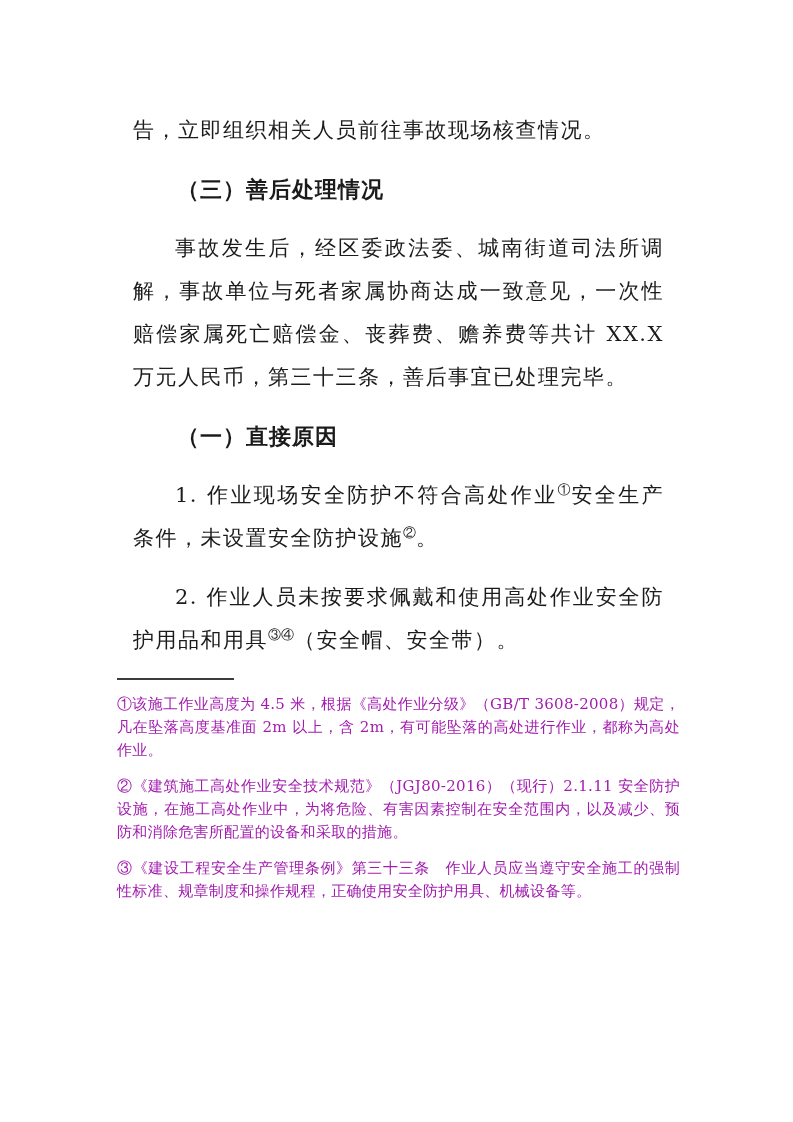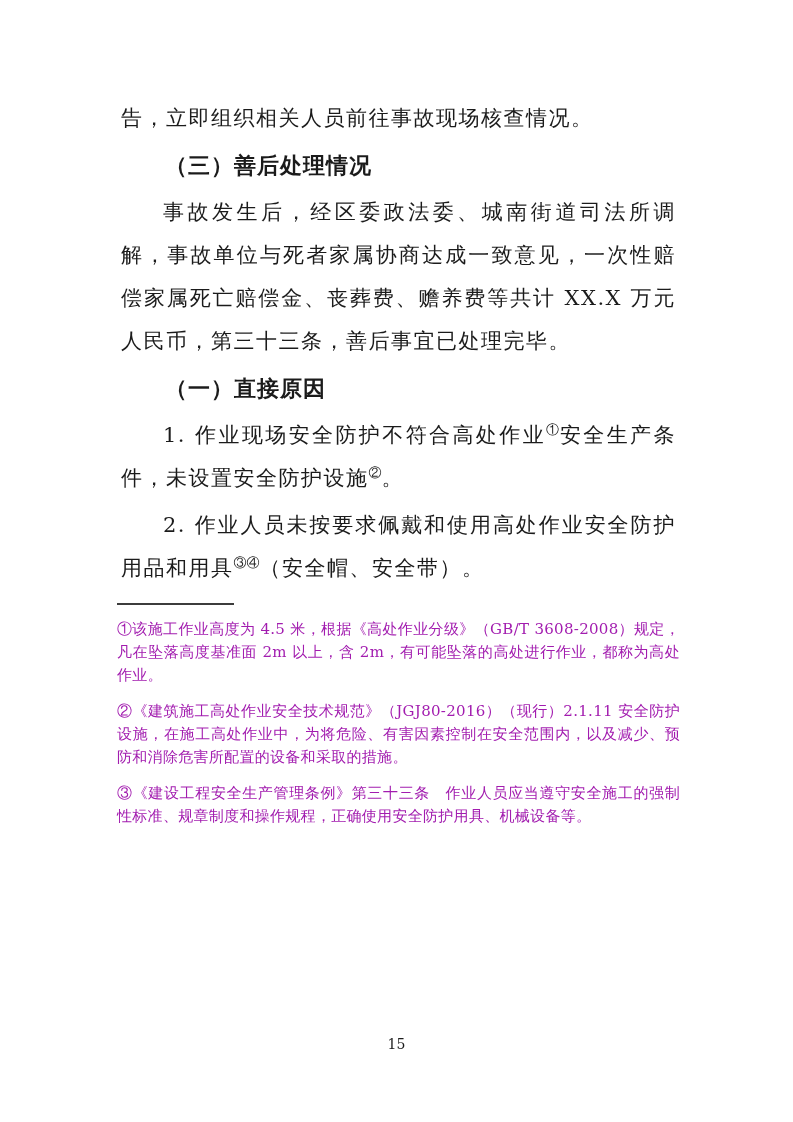--- a/index.html
+++ b/index.html
@@ -16,33 +16,33 @@
     font-family: "DejaVu Serif", "Liberation Serif", serif;
     overflow: hidden;
   }
   .content {
     position: absolute;
     left: 117px;
     right: 113px;
     top: 93px;
   }
   .body-para {
-    margin: 4px;
+    margin: 16px;
     font-size: 21px;
     line-height: 43px;
     letter-spacing: 1.5px;
     text-align: justify;
     text-indent: 2em;
     color: #1b1b1b;
   }
   .no-indent {
     text-indent: 0;
   }
   .h-kai {
-    margin: 4px;
+    margin: 16px;
     font-size: 22px;
     line-height: 43px;
     letter-spacing: 1px;
     font-weight: bold;
     text-indent: 2em;
     font-family: "DejaVu Serif", "Liberation Serif", serif;
   }
   .h-hei {
     margin: 0;
     font-size: 22px;
@@ -109,14 +109,13 @@
 
     <div class="footnote-area">
       <div class="footnote-separator"></div>
       <p class="footnote">①该施工作业高度为 4.5 米，根据《高处作业分级》（GB/T 3608-2008）规定，凡在坠落高度基准面 2m 以上，含 2m，有可能坠落的高处进行作业，都称为高处作业。</p>
       <p class="footnote">②《建筑施工高处作业安全技术规范》（JGJ80-2016）（现行）2.1.11 安全防护设施，在施工高处作业中，为将危险、有害因素控制在安全范围内，以及减少、预防和消除危害所配置的设备和采取的措施。</p>
       <p class="footnote">③《建设工程安全生产管理条例》第三十三条　作业人员应当遵守安全施工的强制性标准、规章制度和操作规程，正确使用安全防护用具、机械设备等。</p>
     </div>
 
   </div>
 
-  <div class="page-number">15</div>
 </div>
 
 </body></html>

